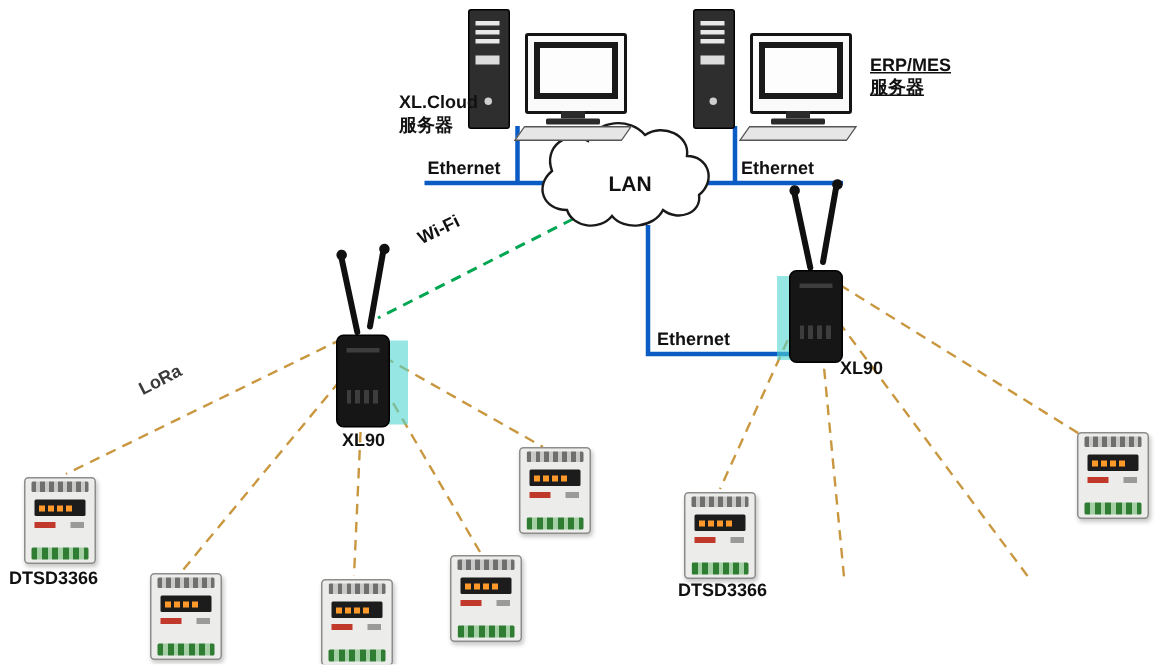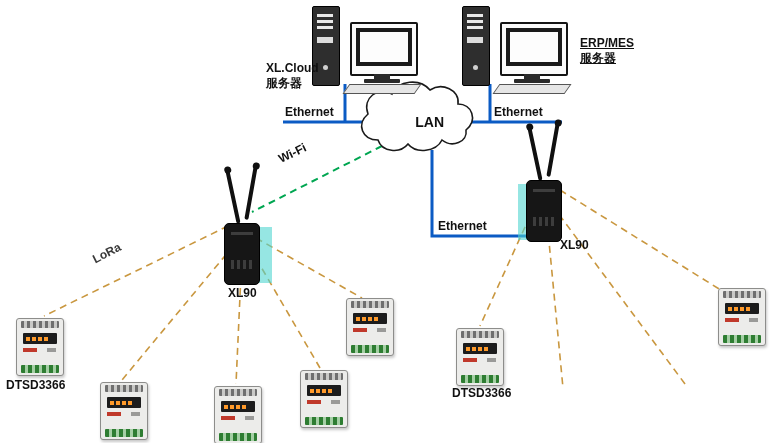--- a/index.html
+++ b/index.html
@@ -90,21 +90,21 @@
          C 362 140, 356 124, 368 114
          C 362 98, 378 86, 392 94
          C 398 80, 420 78, 430 90
          C 442 82, 460 90, 458 104
          C 472 104, 478 120, 466 130
          C 468 142, 452 148, 442 140
          C 436 152, 416 154, 408 144
          C 400 154, 382 152, 378 140 Z"></path>
   </svg>
 
-  <div class="lbl" style="left:396px;top:114px;width:48px;text-align:right;font-size:14px;">LAN</div>
+  <div class="lbl" style="left:396px;top:114px;width:48px;text-align:center;font-size:14px;">LAN</div>
 
   <div class="server" style="left:312px;top:2px;">
     <div class="tower">
       <div class="slot s1"></div>
         <div class="slot s2"></div>
         <div class="slot s3"></div>
       <div class="bay"></div>
         <div class="pwr"></div>
     </div>
     <div class="monitor">

